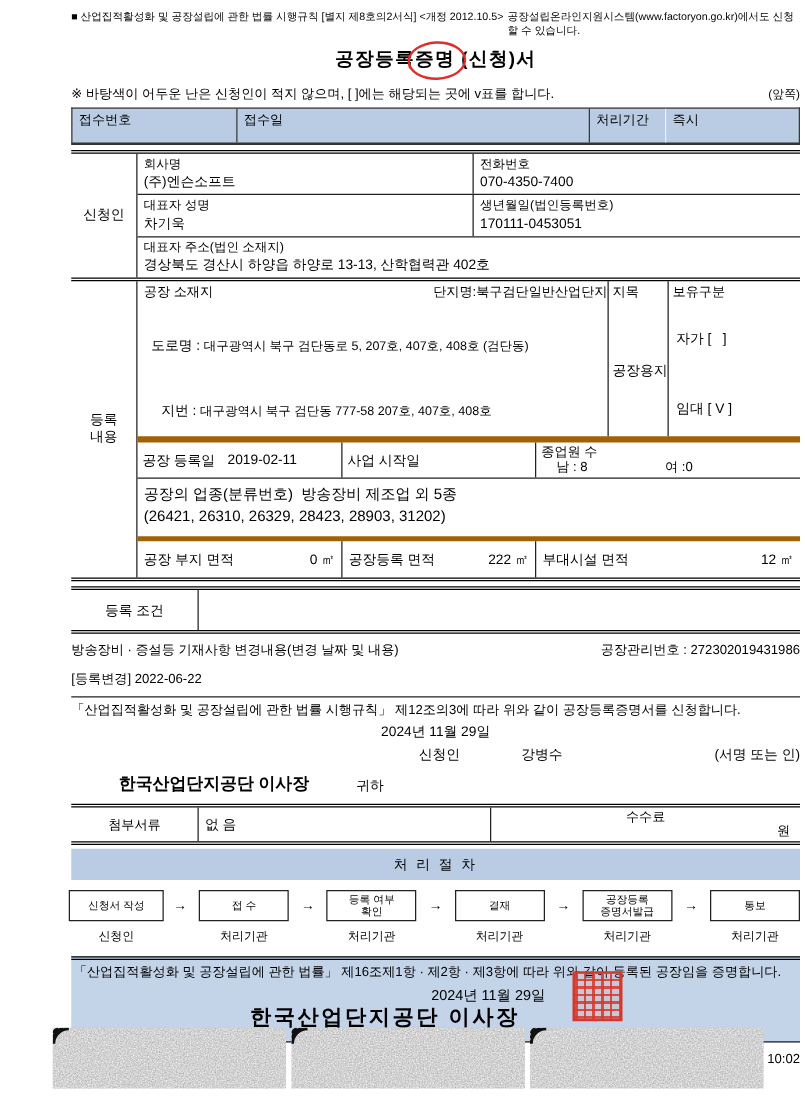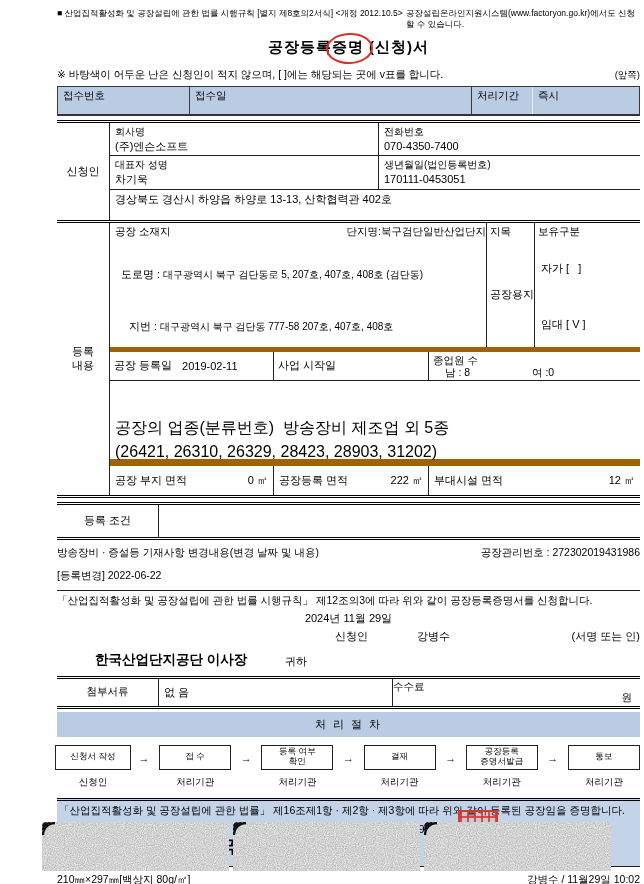--- a/index.html
+++ b/index.html
@@ -53,21 +53,21 @@
   .colcell{position:relative;padding:2px 3px;font-size:10.5px;}
   .jimokval{position:absolute;left:3px;top:64px;font-size:11px;}
   .own1{position:absolute;left:6px;top:38px;font-size:11px;white-space:pre;}
   .own2{position:absolute;left:6px;top:94px;font-size:11px;white-space:pre;}
   .regB{display:grid;grid-template-columns:163px 155px 1fr;height:28px;border-bottom:1px solid #222;}
   .regB .c{padding:2px 4px;}
   .regdate{display:flex;align-items:center;padding-left:12px;gap:10px;font-size:11px;}
   .emp{position:relative;font-size:10.5px;line-height:1.25;}
   .emp .m{position:absolute;left:16px;top:14px;}
   .emp .f{position:absolute;left:103px;top:14px;}
-  .regC{height:40px;border-bottom:7px solid #a16207;padding:3px 5px;line-height:1.5;font-size:16px;margin-top:32px;}
+  .regC{height:40px;border-bottom:4px solid #a16207;padding:3px 5px;line-height:1.5;font-size:12px;}
   .regD{display:grid;grid-template-columns:163px 155px 1fr;height:29px;}
   .regD .c{display:flex;align-items:center;justify-content:space-between;padding:0 5px;font-size:11px;}
 
   
   .cond{display:flex;align-items:stretch;height:32px;margin-top:4px;}
   .cond .clab{width:101px;display:flex;align-items:center;justify-content:center;white-space:pre;}
   .cond .cdiv{width:1px;background:#222;}
   .cond .cval{flex:1;}
 
   
@@ -82,21 +82,21 @@
   .sigline .c{position:absolute;right:0;}
   .rcpt{position:relative;height:18px;margin-top:6px;}
   .rcpt .nm{position:absolute;left:38px;font-size:13.5px;font-weight:bold;}
   .rcpt .sfx{position:absolute;left:228px;top:3px;font-size:11px;}
 
   
   .attach{display:grid;grid-template-columns:101px 234px 1fr;height:27px;margin-top:7px;}
   .attach .al{display:flex;align-items:center;justify-content:center;font-size:10.5px;}
   .attach .av{border-left:1px solid #222;display:flex;align-items:center;padding:0 5px;font-size:11px;white-space:pre;}
   .attach .af{border-left:1px solid #222;position:relative;font-size:10.5px;}
-  .attach .af .fl{position:absolute;left:0;right:0;top:1px;}
+  .attach .af .fl{position:absolute;left:0;right:0;top:1px;text-align:center;}
   .attach .af .fu{position:absolute;right:8px;bottom:1px;}
 
   .procbar{height:25px;margin-top:3px;background:#b9cce3;display:flex;align-items:center;
       justify-content:center;font-size:11px;letter-spacing:2px;}
 
   
   .flow{display:flex;justify-content:space-between;align-items:flex-start;margin-top:8px;}
   .step{display:flex;flex-direction:column;align-items:center;width:72px;}
   .step .box{border:1.5px solid #222;width:100%;box-sizing:border-box;height:25px;display:flex;
       align-items:center;justify-content:center;text-align:center;font-size:8.6px;
@@ -170,20 +170,21 @@
             <span class="l">대표자 성명</span>
             <span class="v">차기욱</span>
           </div>
           <div class="fcell bl1">
             <span class="l">생년월일(법인등록번호)</span>
             <span class="v">170111-0453051</span>
           </div>
         </div>
         <div class="r">
           <div class="fcell">
+            <span class="l">대표자 주소(법인 소재지)</span>
             <span class="v">경상북도 경산시 하양읍 하양로 13-13, 산학협력관 402호</span>
           </div>
         </div>
       </div>
     </div>
 
     <div class="t dbl-bot">
       <div class="lab">등록
 내용</div>
       <div class="rows">

